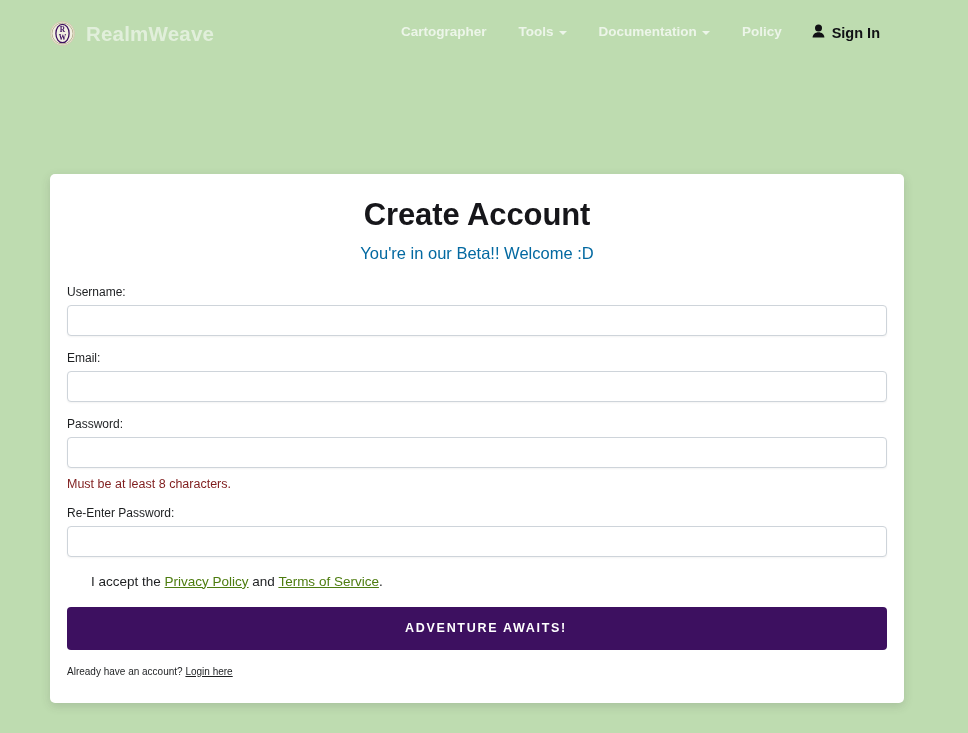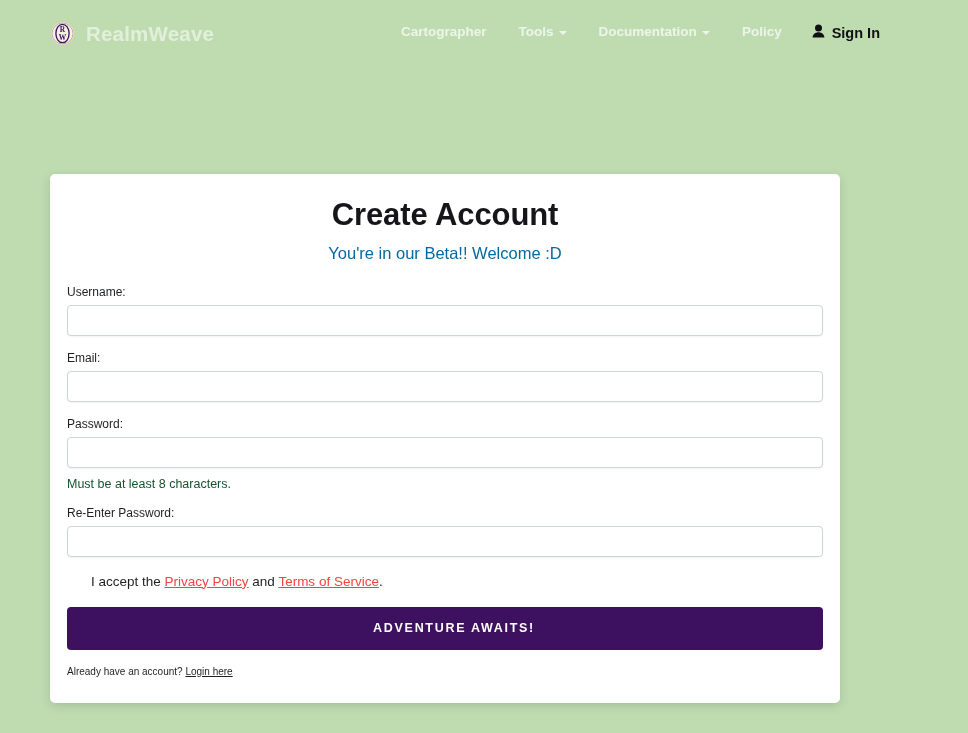--- a/index.html
+++ b/index.html
@@ -87,21 +87,21 @@
     white-space: nowrap;
     padding-left: 14px;
   }
   .person-icon { display: block; }
 
   
   .card {
     position: absolute;
     left: 50px;
     top: 174px;
-    width: 790px;
+    width: 854px;
     background: #ffffff;
     border-radius: 5px;
     box-shadow: 0 3px 10px rgba(60,60,60,.17);
     padding: 22px 16px 26px 16px;
   }
   .card-title {
     margin: 0;
     text-align: center;
     font-size: 31px;
     font-weight: bold;
@@ -135,21 +135,21 @@
     font-size: 14px;
     font-family: "Liberation Sans", sans-serif;
     color: #212529;
     padding: 4px 10px;
     outline: none;
     box-shadow: 0 1px 2px rgba(0,0,0,.05);
   }
   .field-gap { height: 15px; }
   .help-text {
     font-size: 12.5px;
-    color: #14532d;
+    color: #7f1d1d;
     margin: 9px 0 0 0;
   }
 
   .check-row {
     margin-top: 17px;
     display: flex;
     align-items: center;
     font-size: 13.5px;
     color: #1d1f21;
     padding-left: 11px;
@@ -157,21 +157,21 @@
   .check-box {
     width: 13px;
     height: 13px;
     margin: 0 0 0 0;
     flex: 0 0 13px;
     opacity: 0;
     pointer-events: auto;
   }
   .check-label { padding-left: 0px; }
   .inline-link {
-    color: #ef4444;
+    color: #4d7c0f;
     text-decoration: underline;
   }
 
   .submit-btn {
     display: block;
     width: 100%;
     margin-top: 18px;
     height: 43px;
     background: #3d1060;
     border: none;

